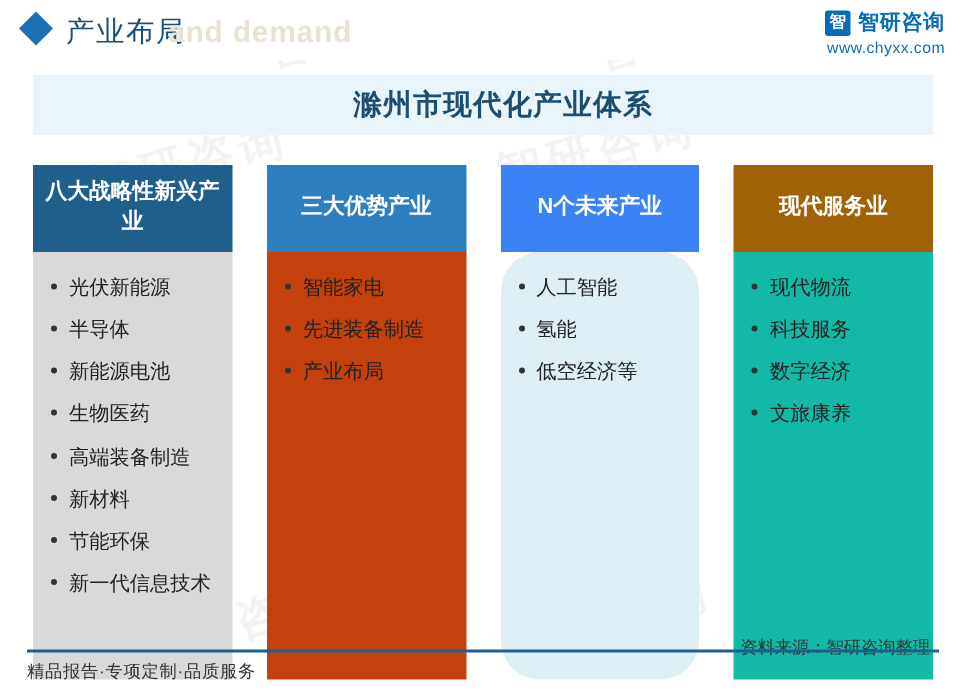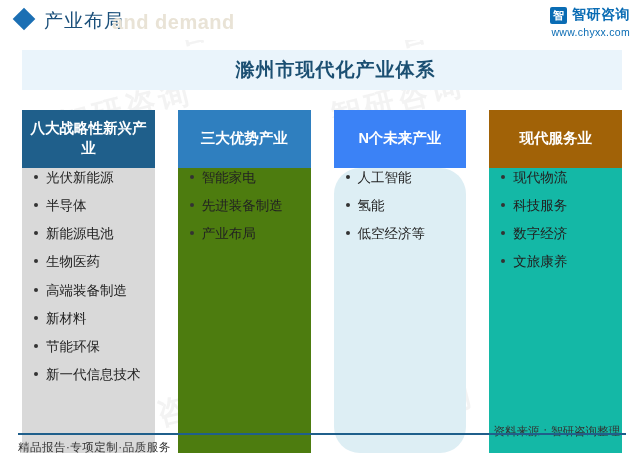--- a/index.html
+++ b/index.html
@@ -138,21 +138,21 @@
     justify-content: center;
     text-align: center;
     padding: 0 8px;
     color: #ffffff;
     font-size: 14.5px;
     font-weight: bold;
     line-height: 1.35;
   }
   .col-body {
     height: 285px;
-    padding: 0 6px 10px 10px;
+    padding: 14px 6px 10px 10px;
   }
   .item {
     position: relative;
     padding-left: 14px;
     font-size: 13.5px;
     line-height: 1.42;
     color: #222222;
     margin-bottom: 9px;
   }
   .item::before {
@@ -160,21 +160,21 @@
     position: absolute;
     left: 2px; top: 7px;
     width: 4px; height: 4px;
     border-radius: 50%;
     background: #333333;
   }
 
   .c0 .col-head { background: #1f5f8b; }
   .c0 .col-body { background: #d9d9d9; }
   .c1 .col-head { background: #2f7fbf; }
-  .c1 .col-body { background: #4d7c0f; }
+  .c1 .col-body { background: #c2410c; }
   .c2 .col-head { background: #3b82f6; }
   .c2 .col-body { background: #ddeef4; border-radius: 26px; }
   .c3 .col-head { background: #a16207; }
   .c3 .col-body { background: #14b8a6; }
 
   
   .source {
     position: absolute;
     right: 24px; top: 424px;
     font-size: 11.5px;

